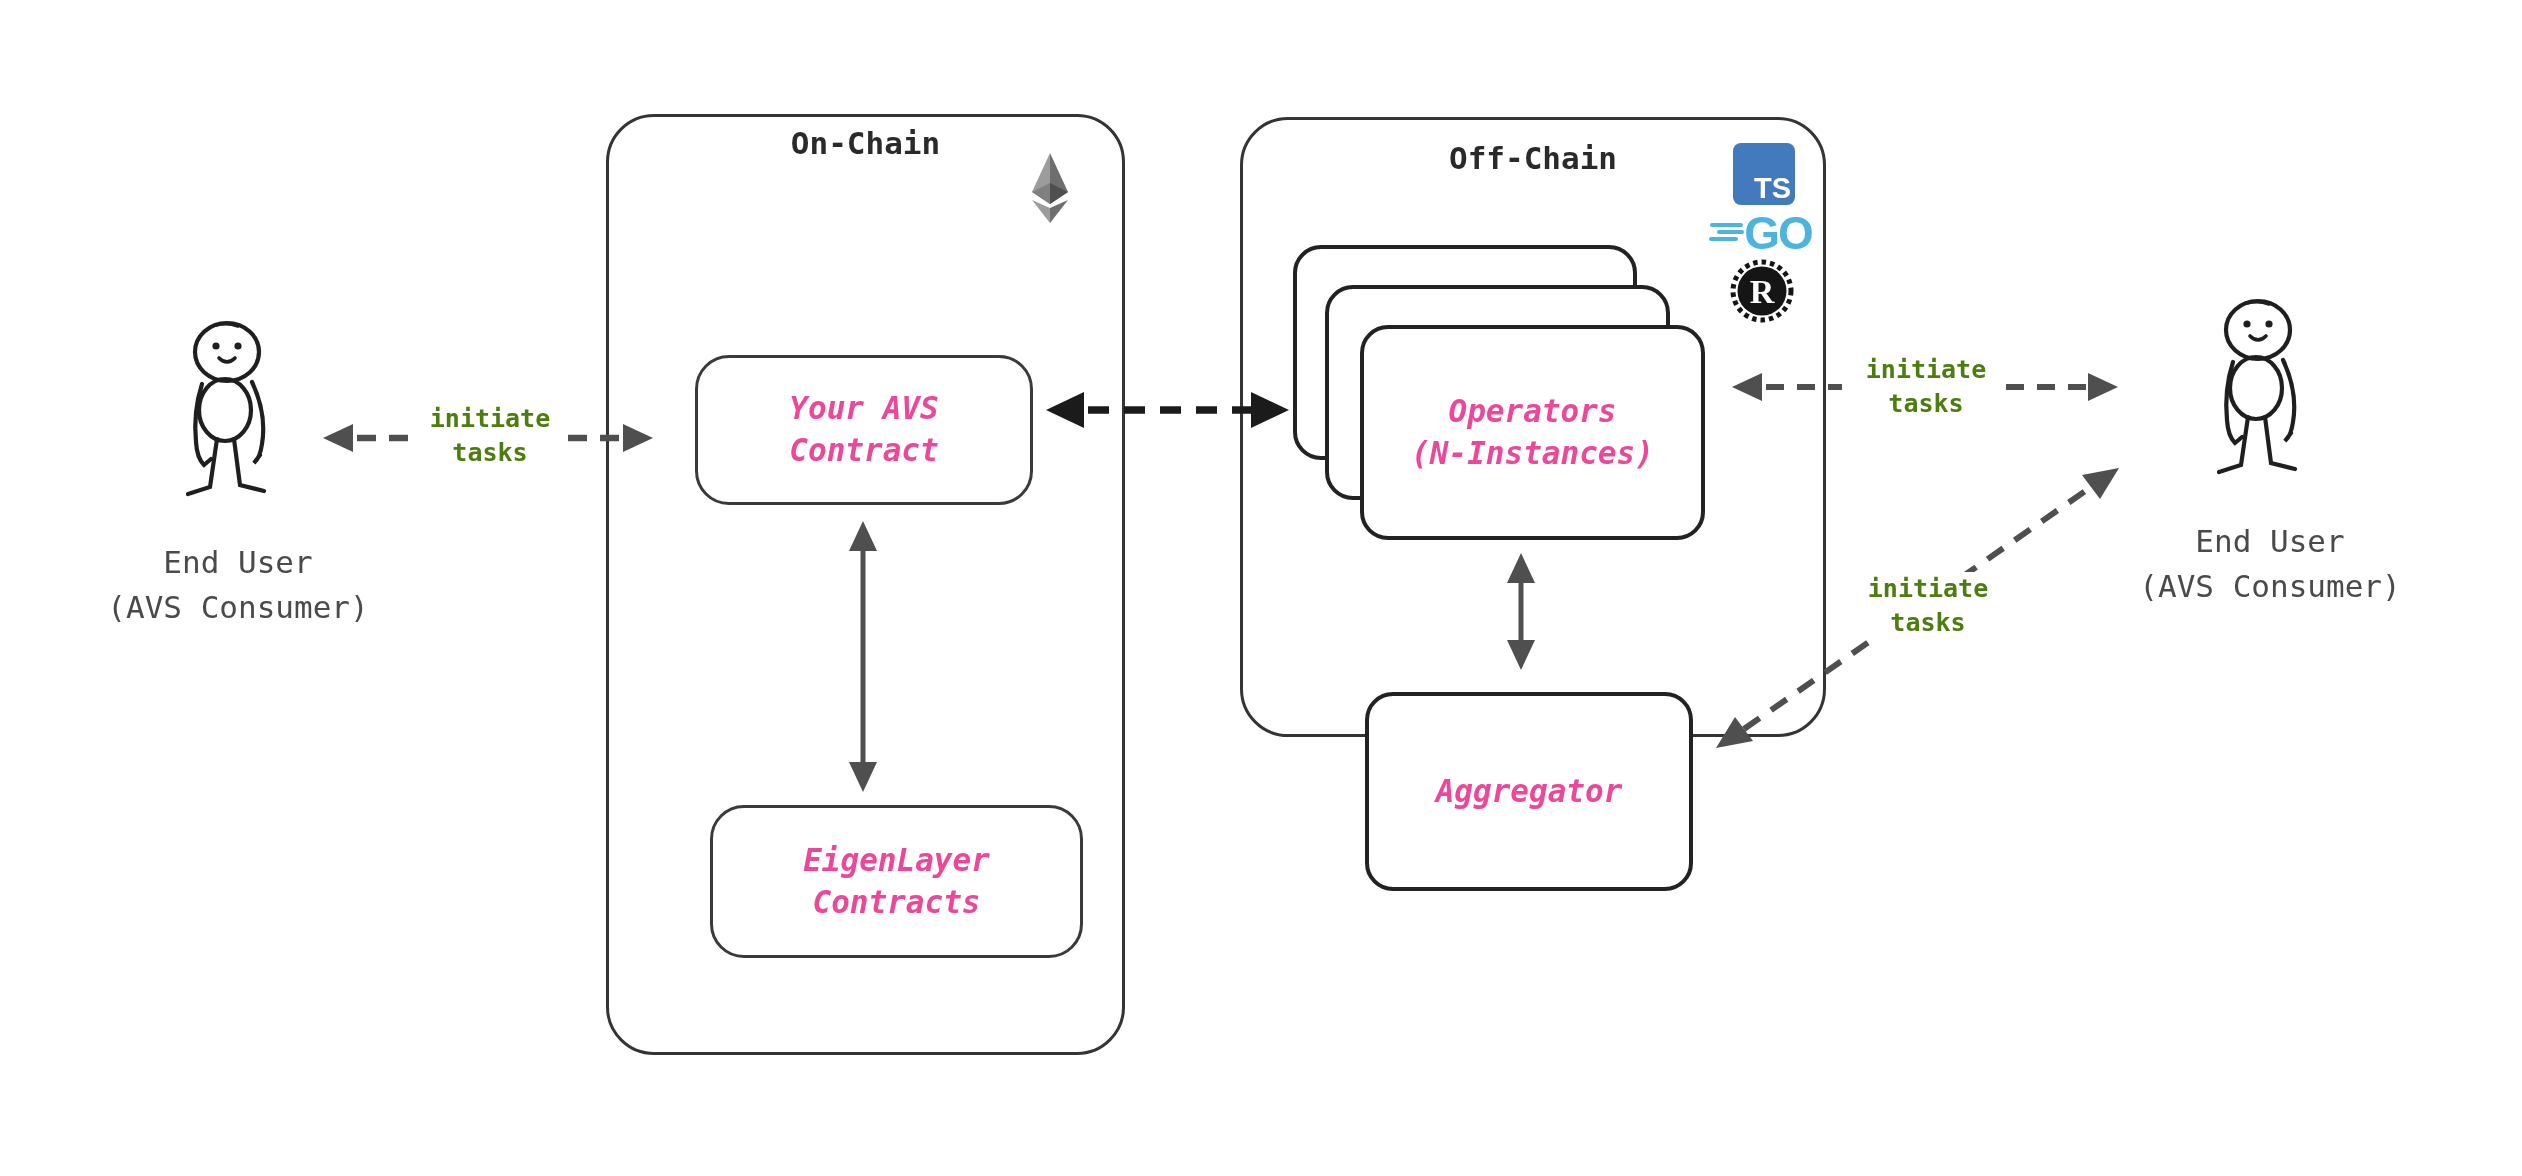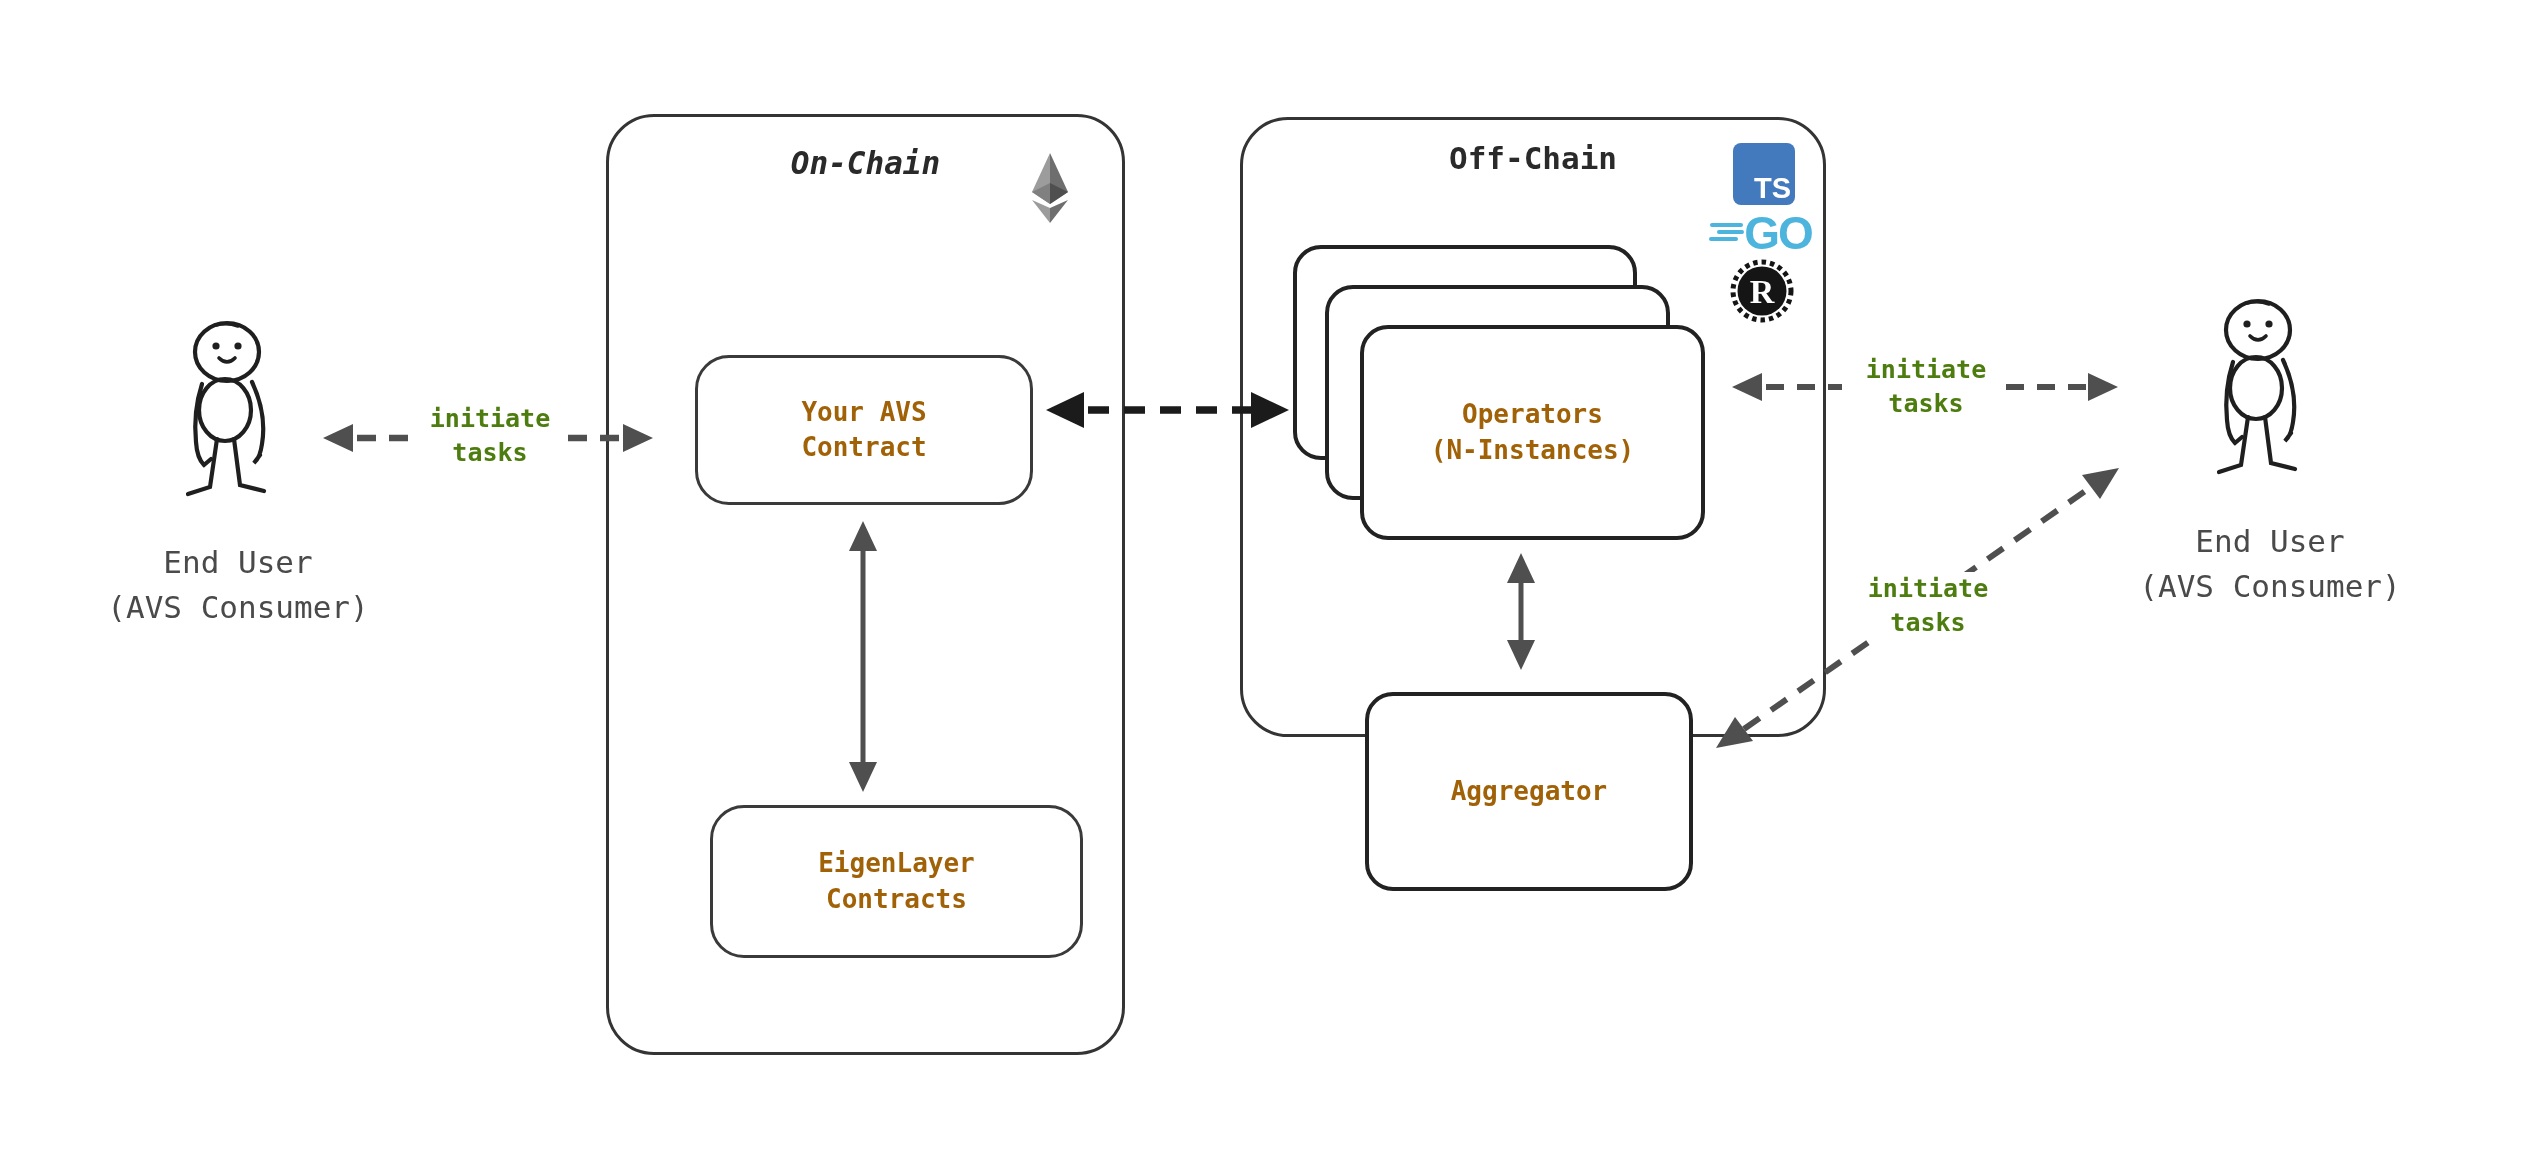--- a/index.html
+++ b/index.html
@@ -2,35 +2,35 @@
 <html><head>
 <meta charset="utf-8">
 <style>
   html,body{margin:0;padding:0;background:#ffffff;}
   .canvas{position:relative;width:2522px;height:1176px;background:#ffffff;overflow:hidden;
           font-family:"DejaVu Sans Mono",monospace;}
   .container{position:absolute;border:3px solid #343434;border-radius:48px;background:transparent;box-sizing:border-box;}
   .container-title{position:absolute;left:0;right:0;text-align:center;font-size:31px;font-weight:700;color:#2a2a2a;}
   .node{position:absolute;border:3px solid #3a3a3a;border-radius:34px;background:#ffffff;box-sizing:border-box;
         display:flex;flex-direction:column;align-items:center;justify-content:center;
-        font-size:26px;font-weight:700;color:#a16207;line-height:1.35;text-align:center;}
+        font-size:31px;font-weight:700;color:#ec4899;line-height:1.35;text-align:center;font-style:italic;}
   .node.thick{border-width:4px;border-color:#222222;border-radius:28px;}
   .svg-layer{position:absolute;left:0;top:0;z-index:10;pointer-events:none;}
   .edge-label{position:absolute;transform:translate(-50%,-50%);z-index:20;background:#ffffff;
               text-align:center;font-size:25px;font-weight:700;color:#4d7c0f;line-height:1.36;padding:0 6px;}
   .caption{position:absolute;transform:translateX(-50%);z-index:5;text-align:center;
            font-size:31px;font-weight:400;color:#4a4a4a;line-height:1.46;white-space:nowrap;}
 </style>
 </head>
 <body>
 
 <div class="canvas">
 
   <div class="container" style="left:606px;top:114px;width:519px;height:941px;">
-    <div class="container-title" style="top:28px;font-style:italic;">On-Chain</div>
+    <div class="container-title" style="top:8px;">On-Chain</div>
   </div>
 
   <div class="container" style="left:1240px;top:117px;width:586px;height:620px;">
     <div class="container-title" style="top:20px;">Off-Chain</div>
   </div>
 
   <div class="node" style="left:695px;top:355px;width:338px;height:150px;">
     <span>Your AVS</span>
     <span>Contract</span>
   </div>

